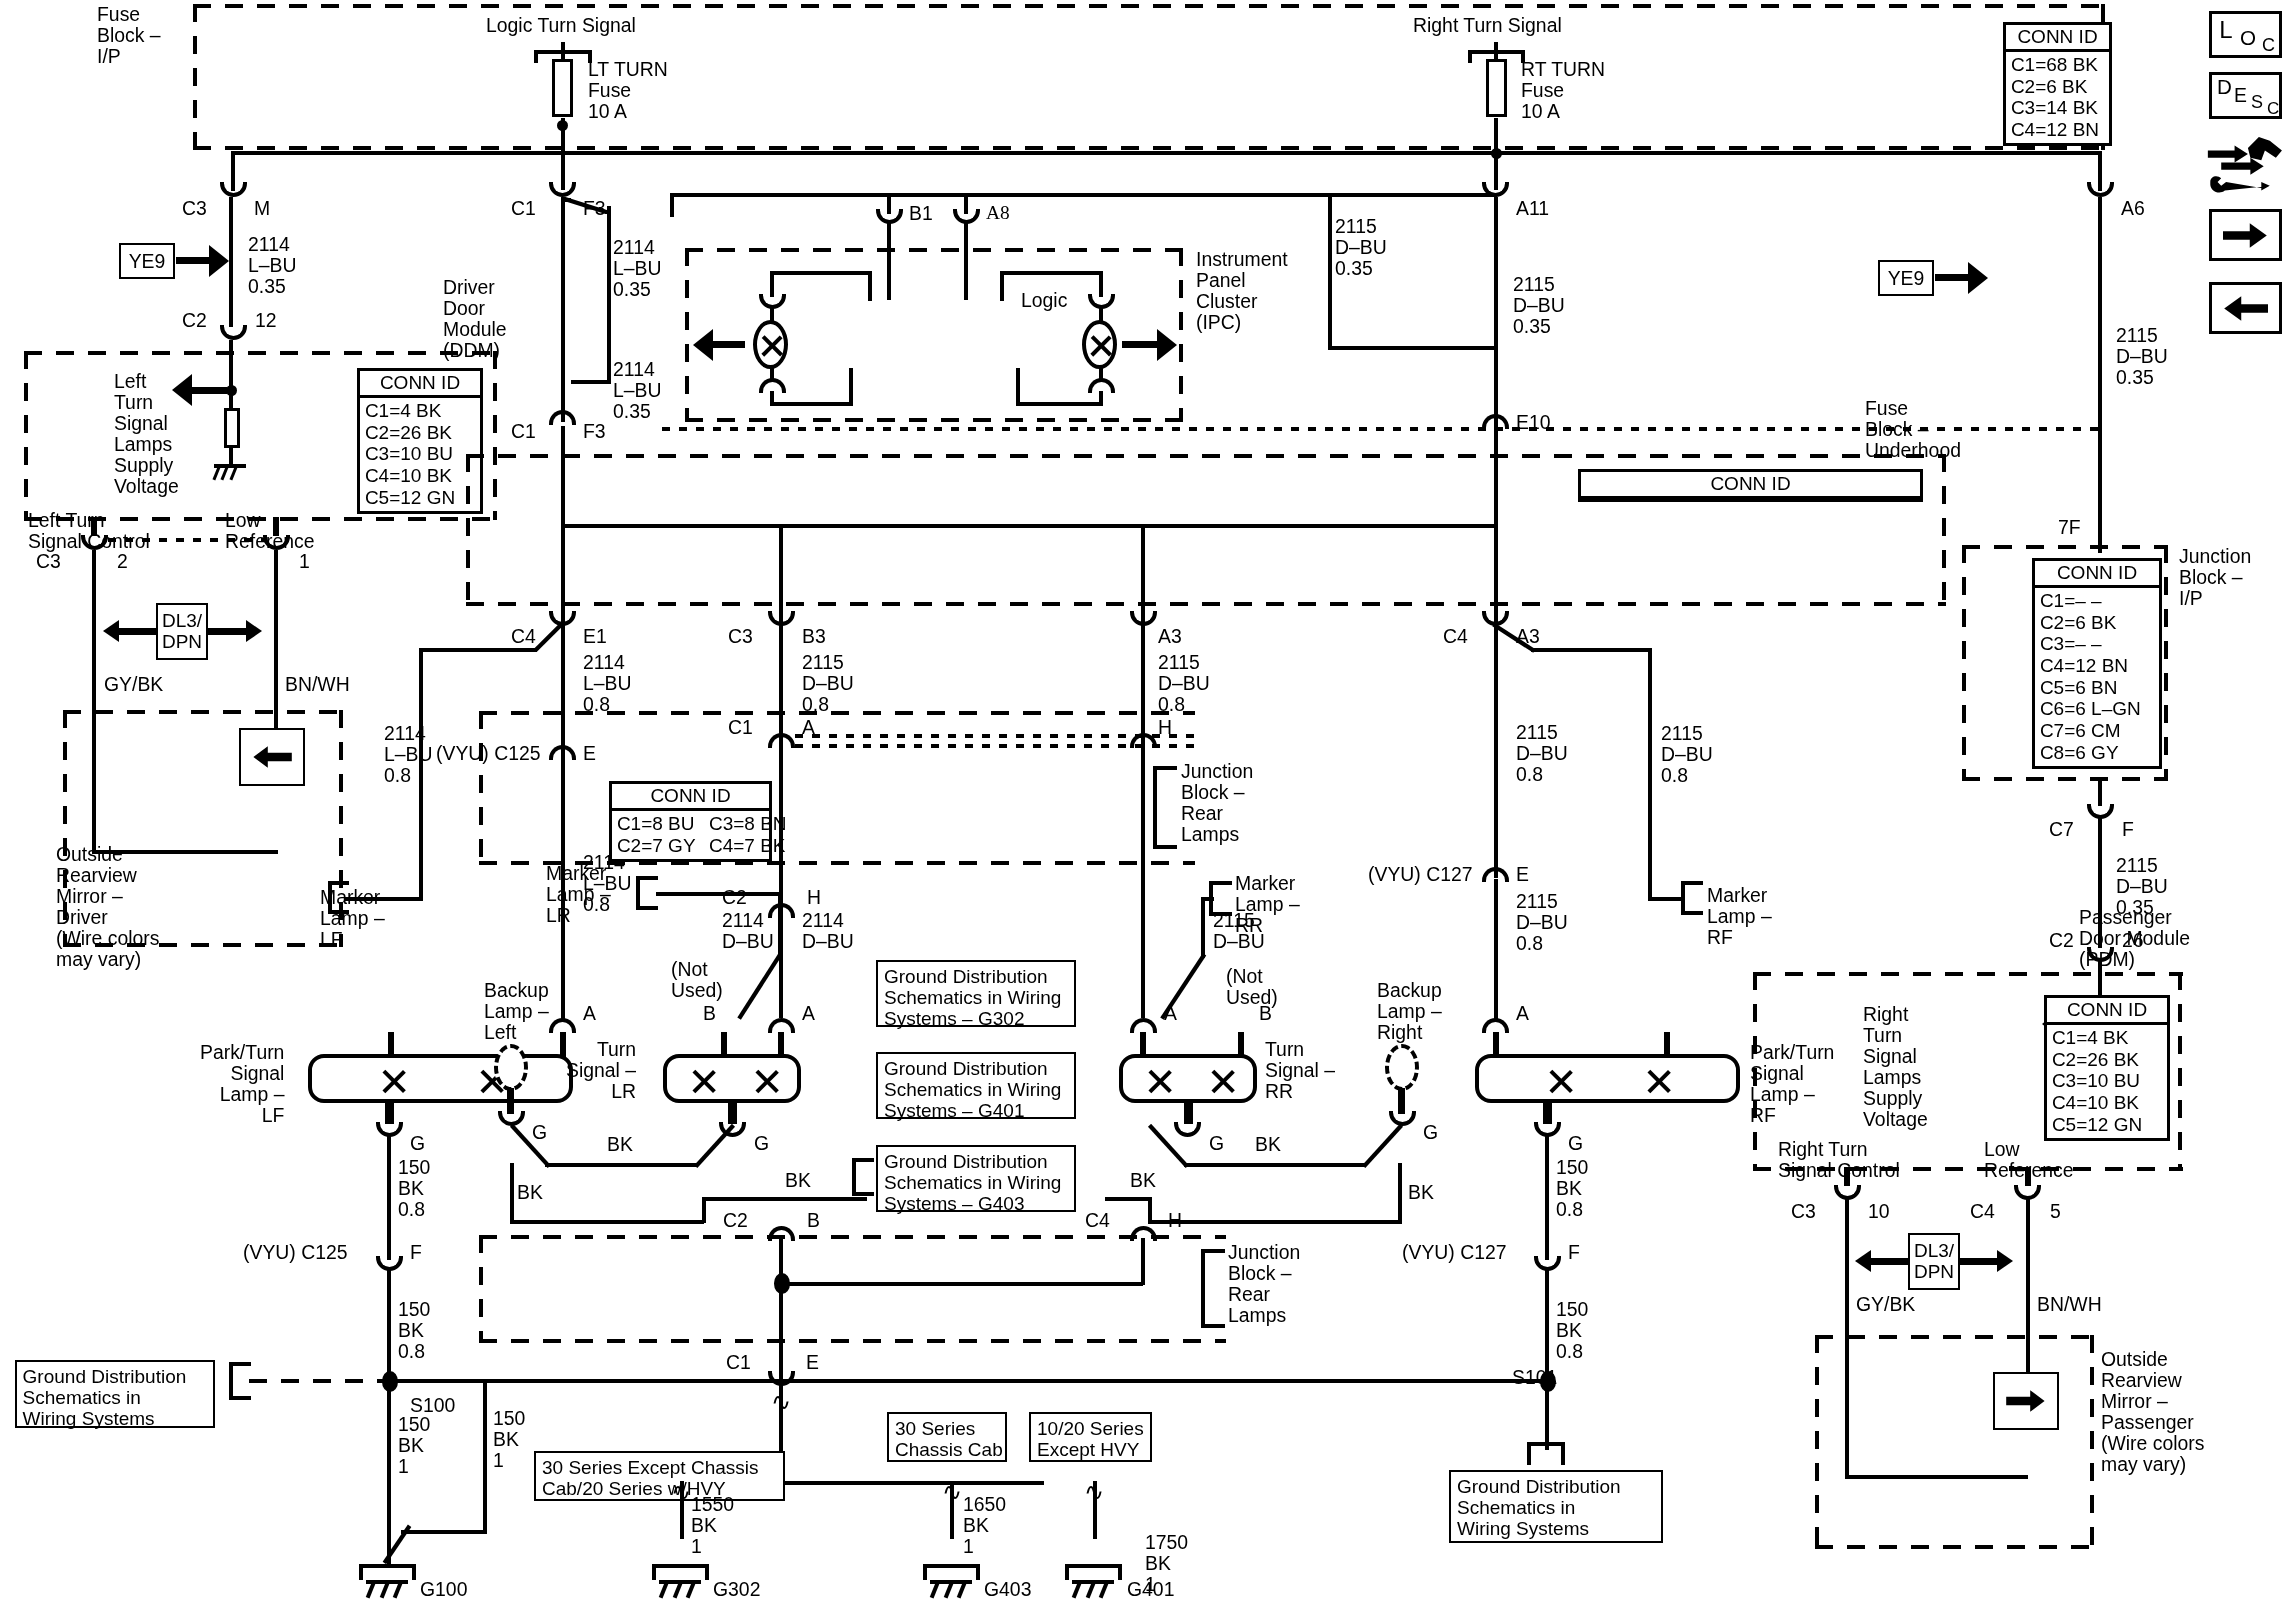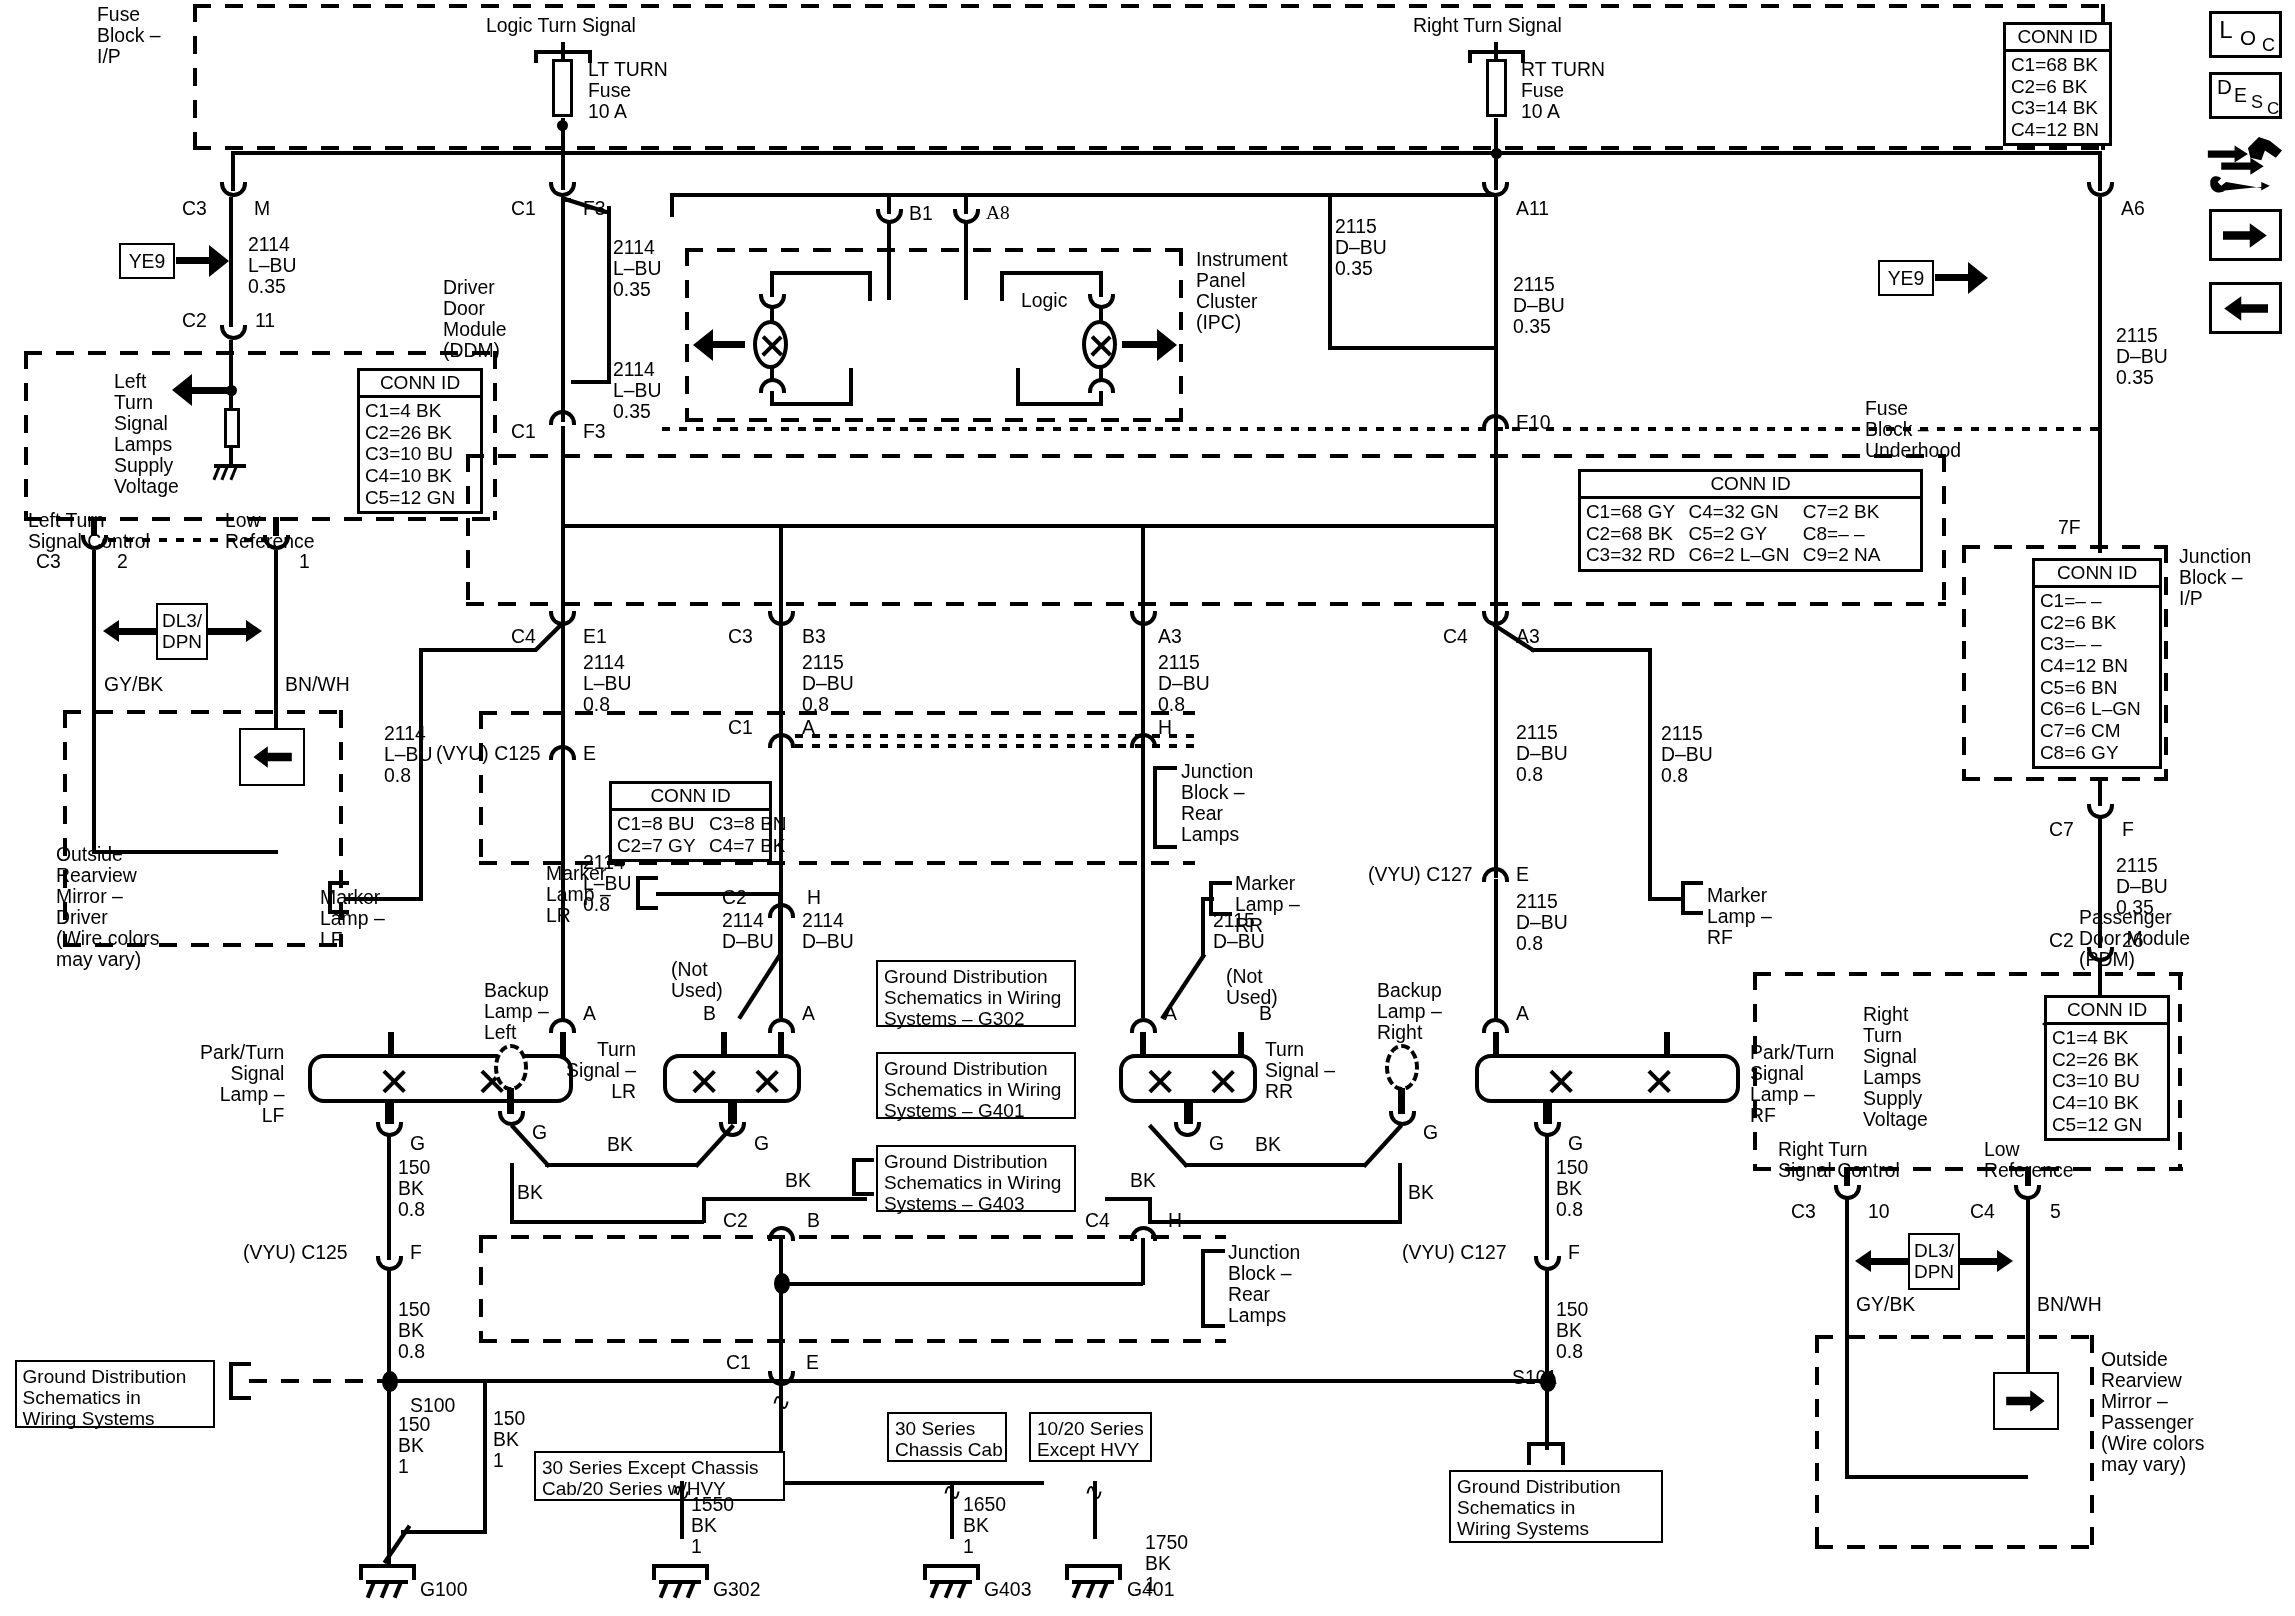--- a/index.html
+++ b/index.html
@@ -172,21 +172,21 @@
     <span class="s32">YE9</span>
   </div>
   <div class="shaft" style="left:176px;top:257px;width:33px;"></div>
   <div class="triR" style="position:absolute;left:209px;top:245px;"></div>
   <div class="lbl s32" style="left:248px;top:234px;">2114
 L–BU
 0.35</div>
 
   <div class="cupD" style="left:220px;top:325px;"></div>
   <div class="lbl s32" style="left:182px;top:310px;">C2</div>
-  <div class="lbl s32" style="left:255px;top:310px;">11</div>
+  <div class="lbl s32" style="left:255px;top:310px;">12</div>
 
   <div class="dashH" style="left:24px;top:351px;width:473px;"></div>
   <div class="dashV" style="left:24px;top:351px;height:169px;"></div>
   <div class="dashH" style="left:24px;top:517px;width:473px;"></div>
   <div class="dashV" style="left:493px;top:351px;height:169px;"></div>
   <div class="lbl s32" style="left:443px;top:277px;">Driver
 Door
 Module
 (DDM)</div>
 
@@ -368,25 +368,20 @@
   <div class="dashH" style="left:466px;top:454px;width:1480px;"></div>
   <div class="dashV" style="left:466px;top:454px;height:152px;"></div>
   <div class="dashH" style="left:466px;top:602px;width:1480px;"></div>
   <div class="dashV" style="left:1942px;top:454px;height:152px;"></div>
   <div class="lbl s32" style="left:1865px;top:398px;">Fuse
 Block –
 Underhood</div>
 
   <div class="conn" style="left:1578px;top:469px;width:345px;">
     <div class="hdr">CONN ID</div>
-    <div class="bod cols">
-      <div><span>C1=68 GY</span><br><span>C2=68 BK</span><br><span>C3=32 RD</span></div>
-      <div><span>C4=32 GN</span><br><span>C5=2 GY</span><br><span>C6=2 L–GN</span></div>
-      <div><span>C7=2 BK</span><br><span>C8=– –</span><br><span>C9=2 NA</span></div>
-    </div>
   </div>
 
   <div class="ln v" style="left:561px;top:426px;height:200px;"></div>
   <div class="ln h" style="left:561px;top:524px;width:935px;"></div>
   <div class="ln v" style="left:779px;top:524px;height:102px;"></div>
   <div class="ln v" style="left:1141px;top:524px;height:102px;"></div>
   <div class="ln v" style="left:1494px;top:427px;height:199px;"></div>
 
   <div class="dashH" style="left:1962px;top:545px;width:206px;"></div>
   <div class="dashV" style="left:1962px;top:545px;height:235px;"></div>

